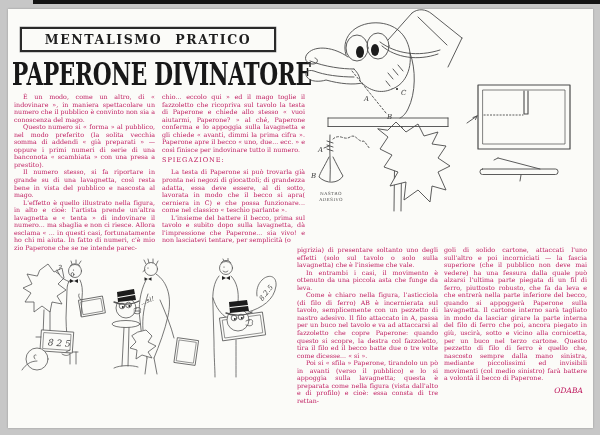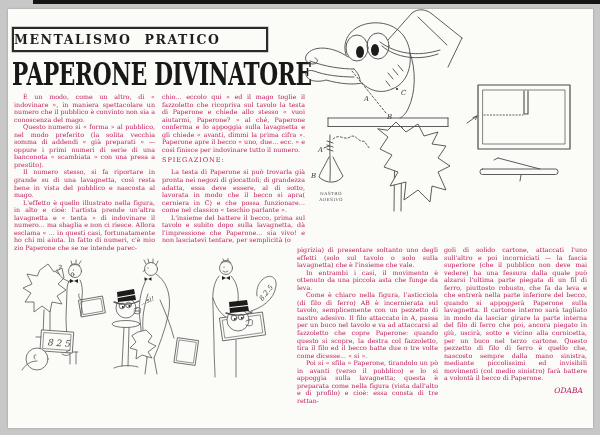--- a/index.html
+++ b/index.html
@@ -6,23 +6,23 @@
   body{
     width:600px;height:435px;position:relative;overflow:hidden;
     background:#c7c7c7;font-family:"DejaVu Serif",serif;
   }
   .topstrip{position:absolute;left:33px;top:0;width:567px;height:4px;background:#141414;}
   .page{
     position:absolute;left:8px;top:9px;width:585px;height:419px;
     background:#fbfbf8;box-shadow:0 0 2px rgba(0,0,0,.25);
   }
   .section-box{
-    position:absolute;left:4px;top:18px;width:252px;height:21px;
+    position:absolute;left:12px;top:18px;width:252px;height:21px;
     border:2px solid #2a2a2a;box-shadow:0 0 0 .4px #888;
-    text-align:left;line-height:21px;
+    text-align:center;line-height:21px;
     font-weight:bold;font-size:12.5px;letter-spacing:1.6px;word-spacing:7px;color:#1e1e1e;
   }
   .headline{
     position:absolute;left:4px;top:47px;width:292px;height:30px;white-space:nowrap;
     font-weight:bold;font-size:31px;color:#181818;
     transform:scaleX(.70);transform-origin:left top;letter-spacing:-.5px;
   }
   .col{position:absolute;top:84px;color:#be185d;}
   .col p{
     margin:0 0 0 0;font-size:6.3px;line-height:7.55px;

